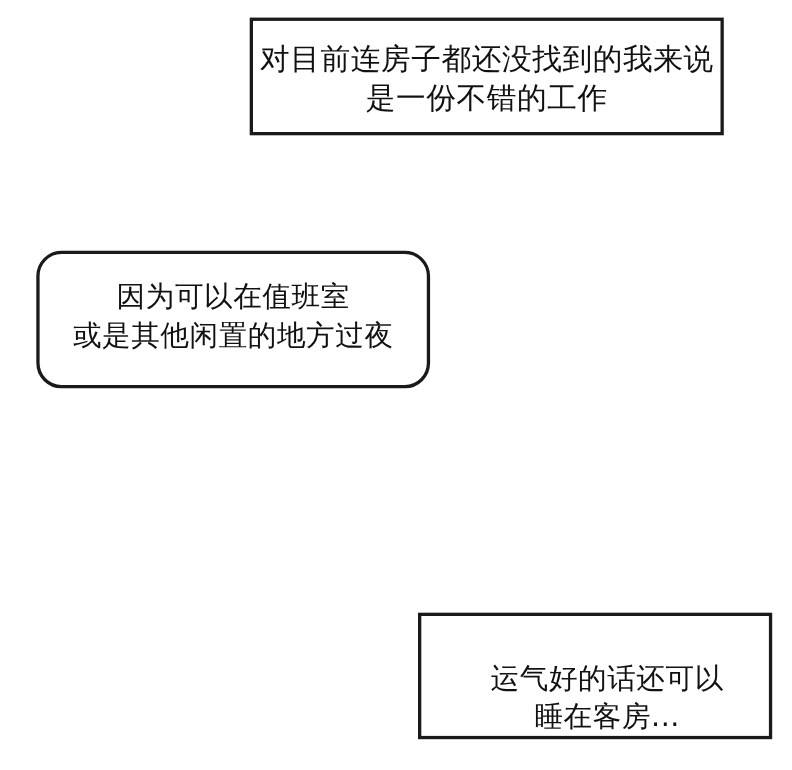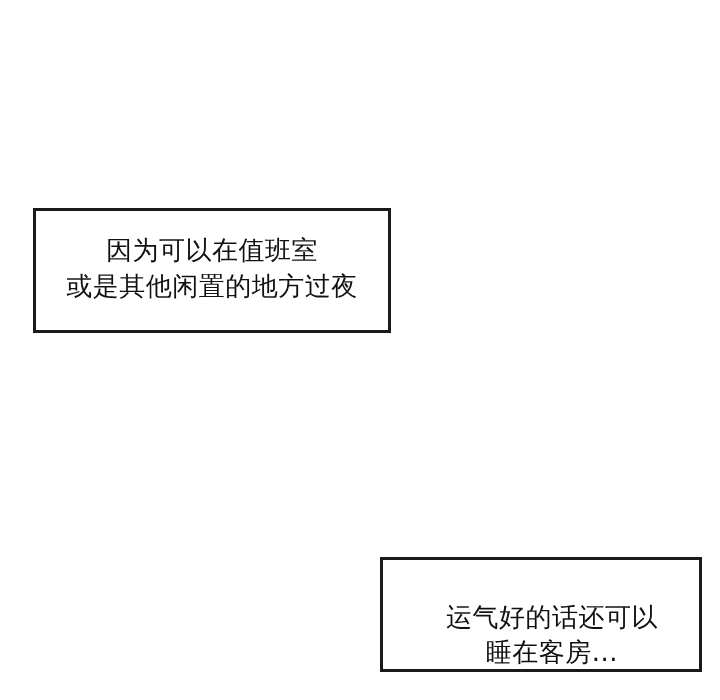--- a/index.html
+++ b/index.html
@@ -50,24 +50,25 @@
   }
   #box-1 .speech-text {
     padding-top: 18px;
     font-size: 27px;
     line-height: 35px;
   }
 
   
   #box-2 {
     left: 33px;
-    top: 208px;
+    top: 228px;
     width: 358px;
     height: 125px;
     align-items: center;
+    border-radius: 23px;
   }
   #box-2 .speech-text {
     padding-bottom: 6px;
     font-size: 26px;
     line-height: 36px;
   }
 
   
   #box-3 {
     left: 380px;
@@ -82,20 +83,24 @@
     font-size: 26px;
     line-height: 35px;
     margin-top: 48px;
   }
 </style>
 </head>
 <body>
 
 <div id="comic-page">
 
+  <div class="speech-box" id="box-1">
+    <div class="speech-text">对目前连房子都还没找到的我来说
+是一份不错的工作</div>
+  </div>
 
   <div class="speech-box" id="box-2">
     <div class="speech-text">因为可以在值班室
 或是其他闲置的地方过夜</div>
   </div>
 
   <div class="speech-box" id="box-3">
     <div class="speech-text">运气好的话还可以
 睡在客房...</div>
   </div>

